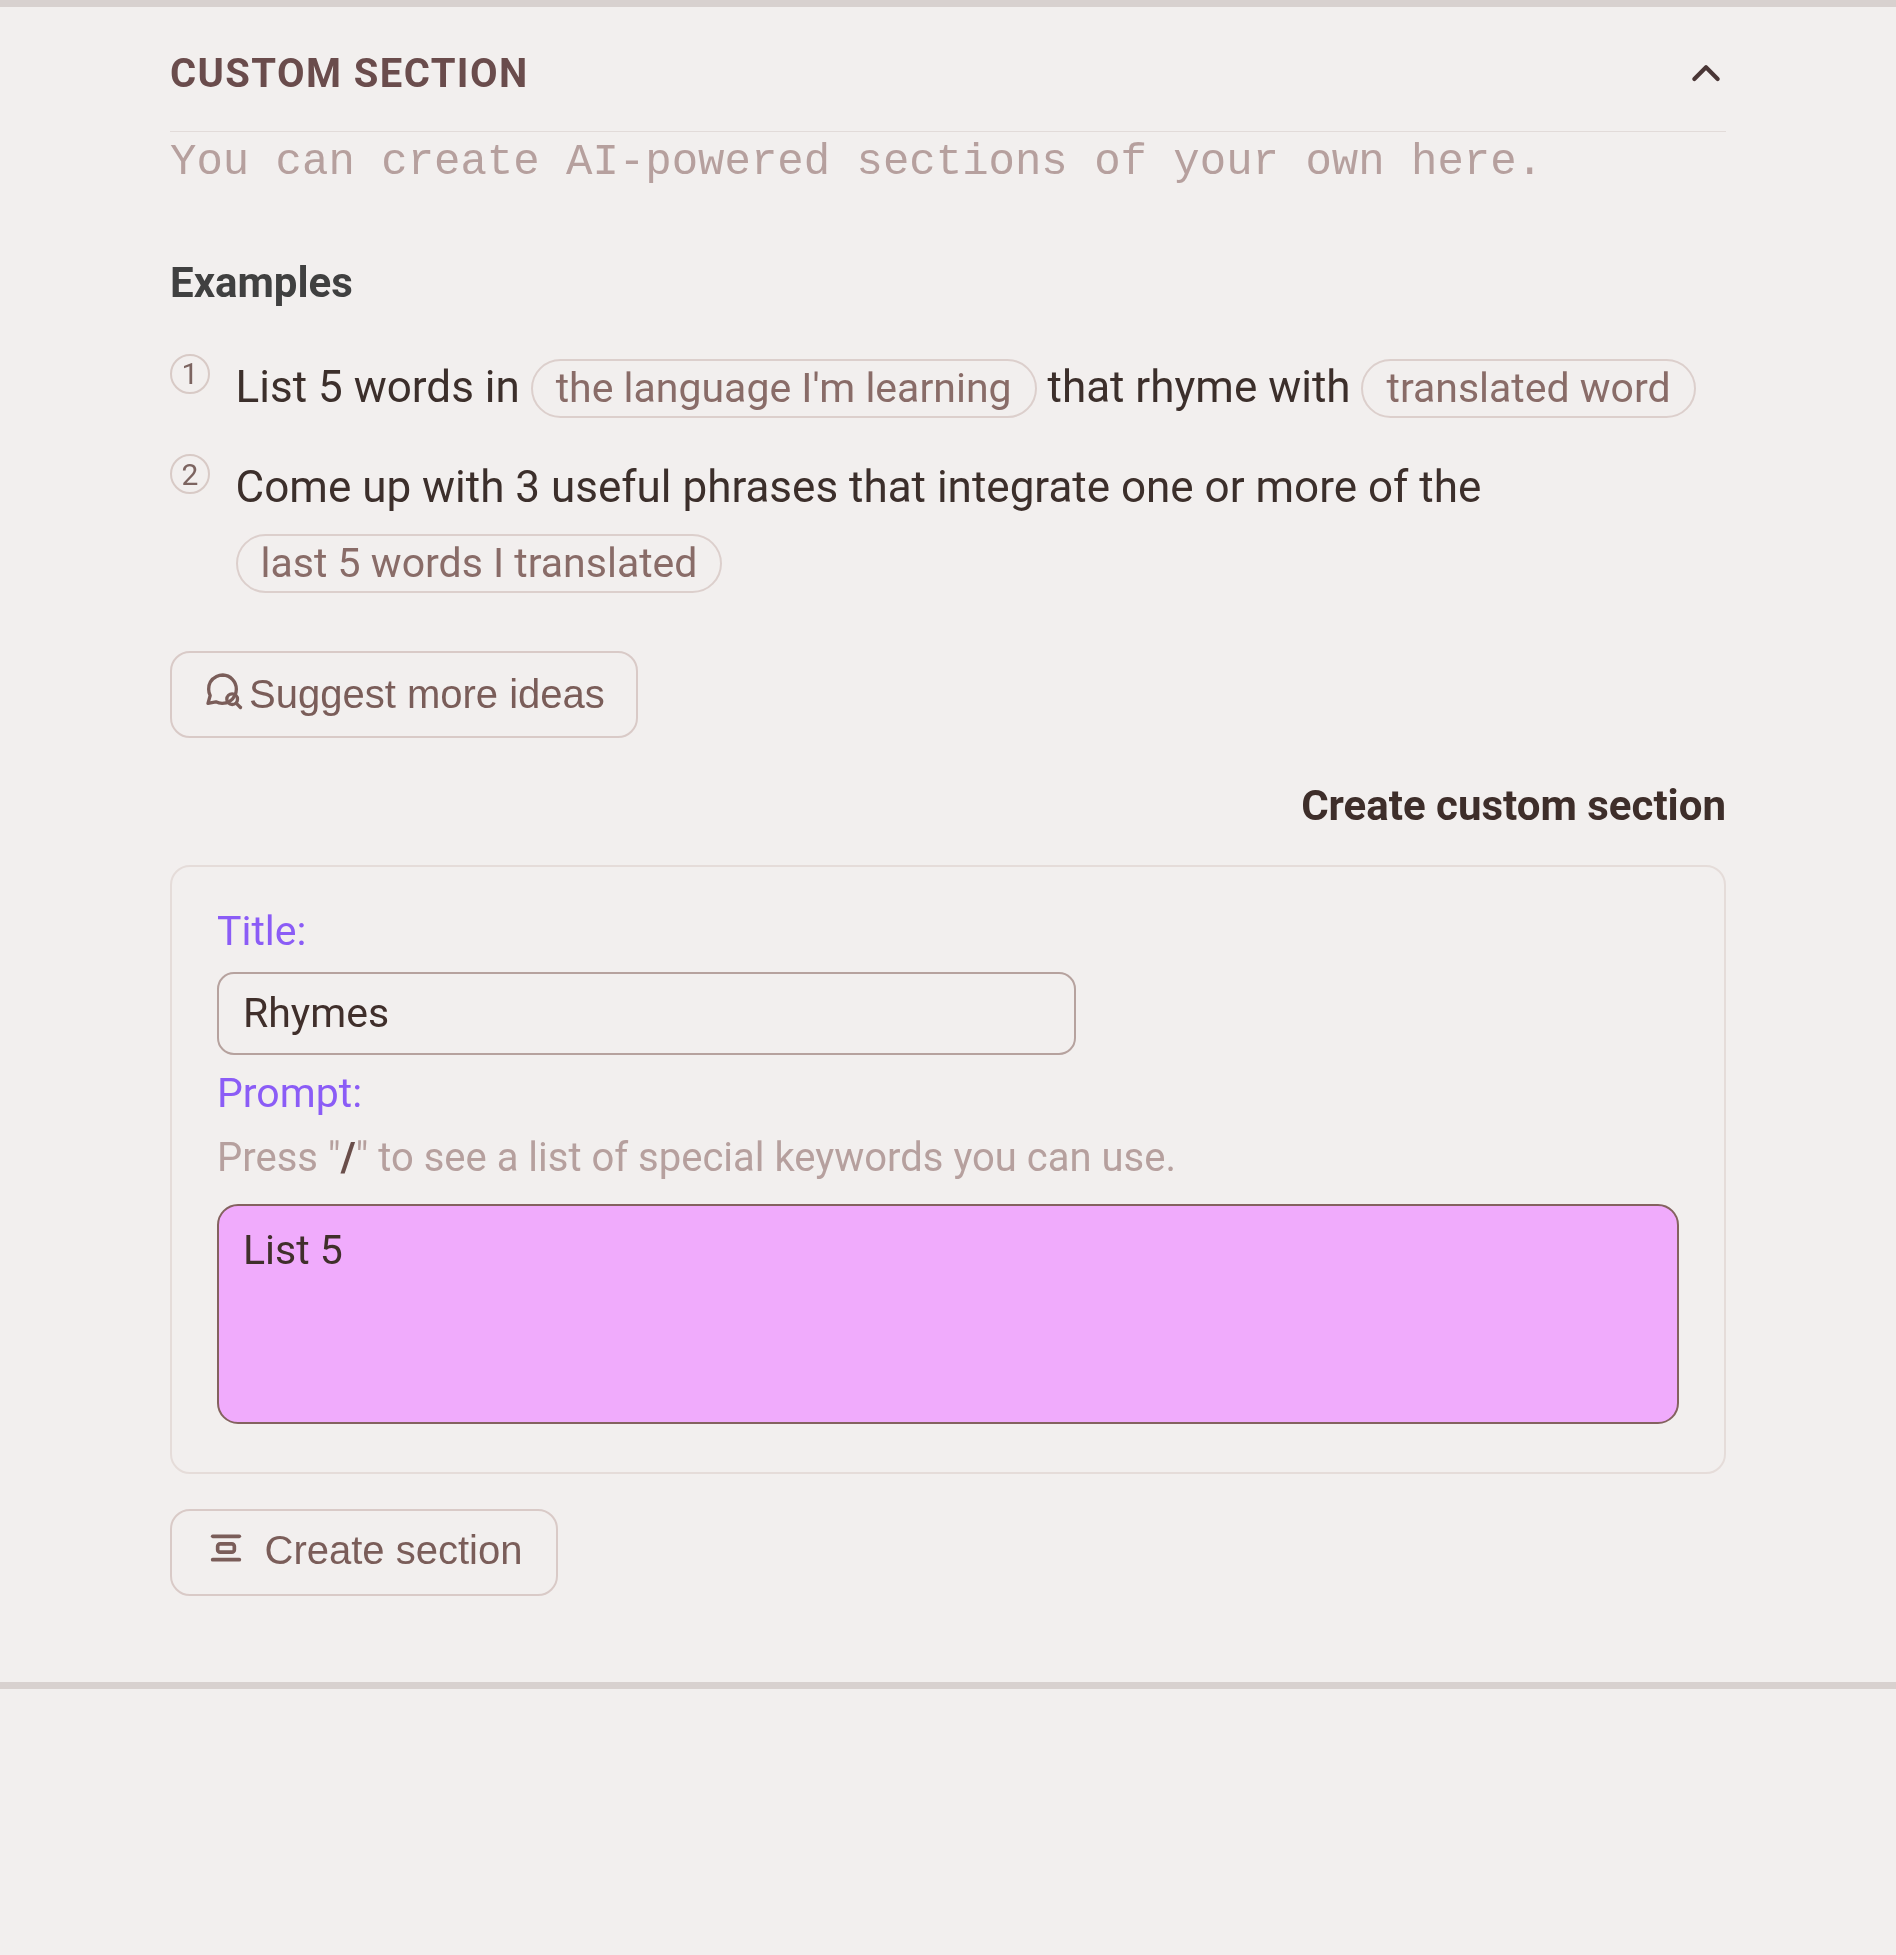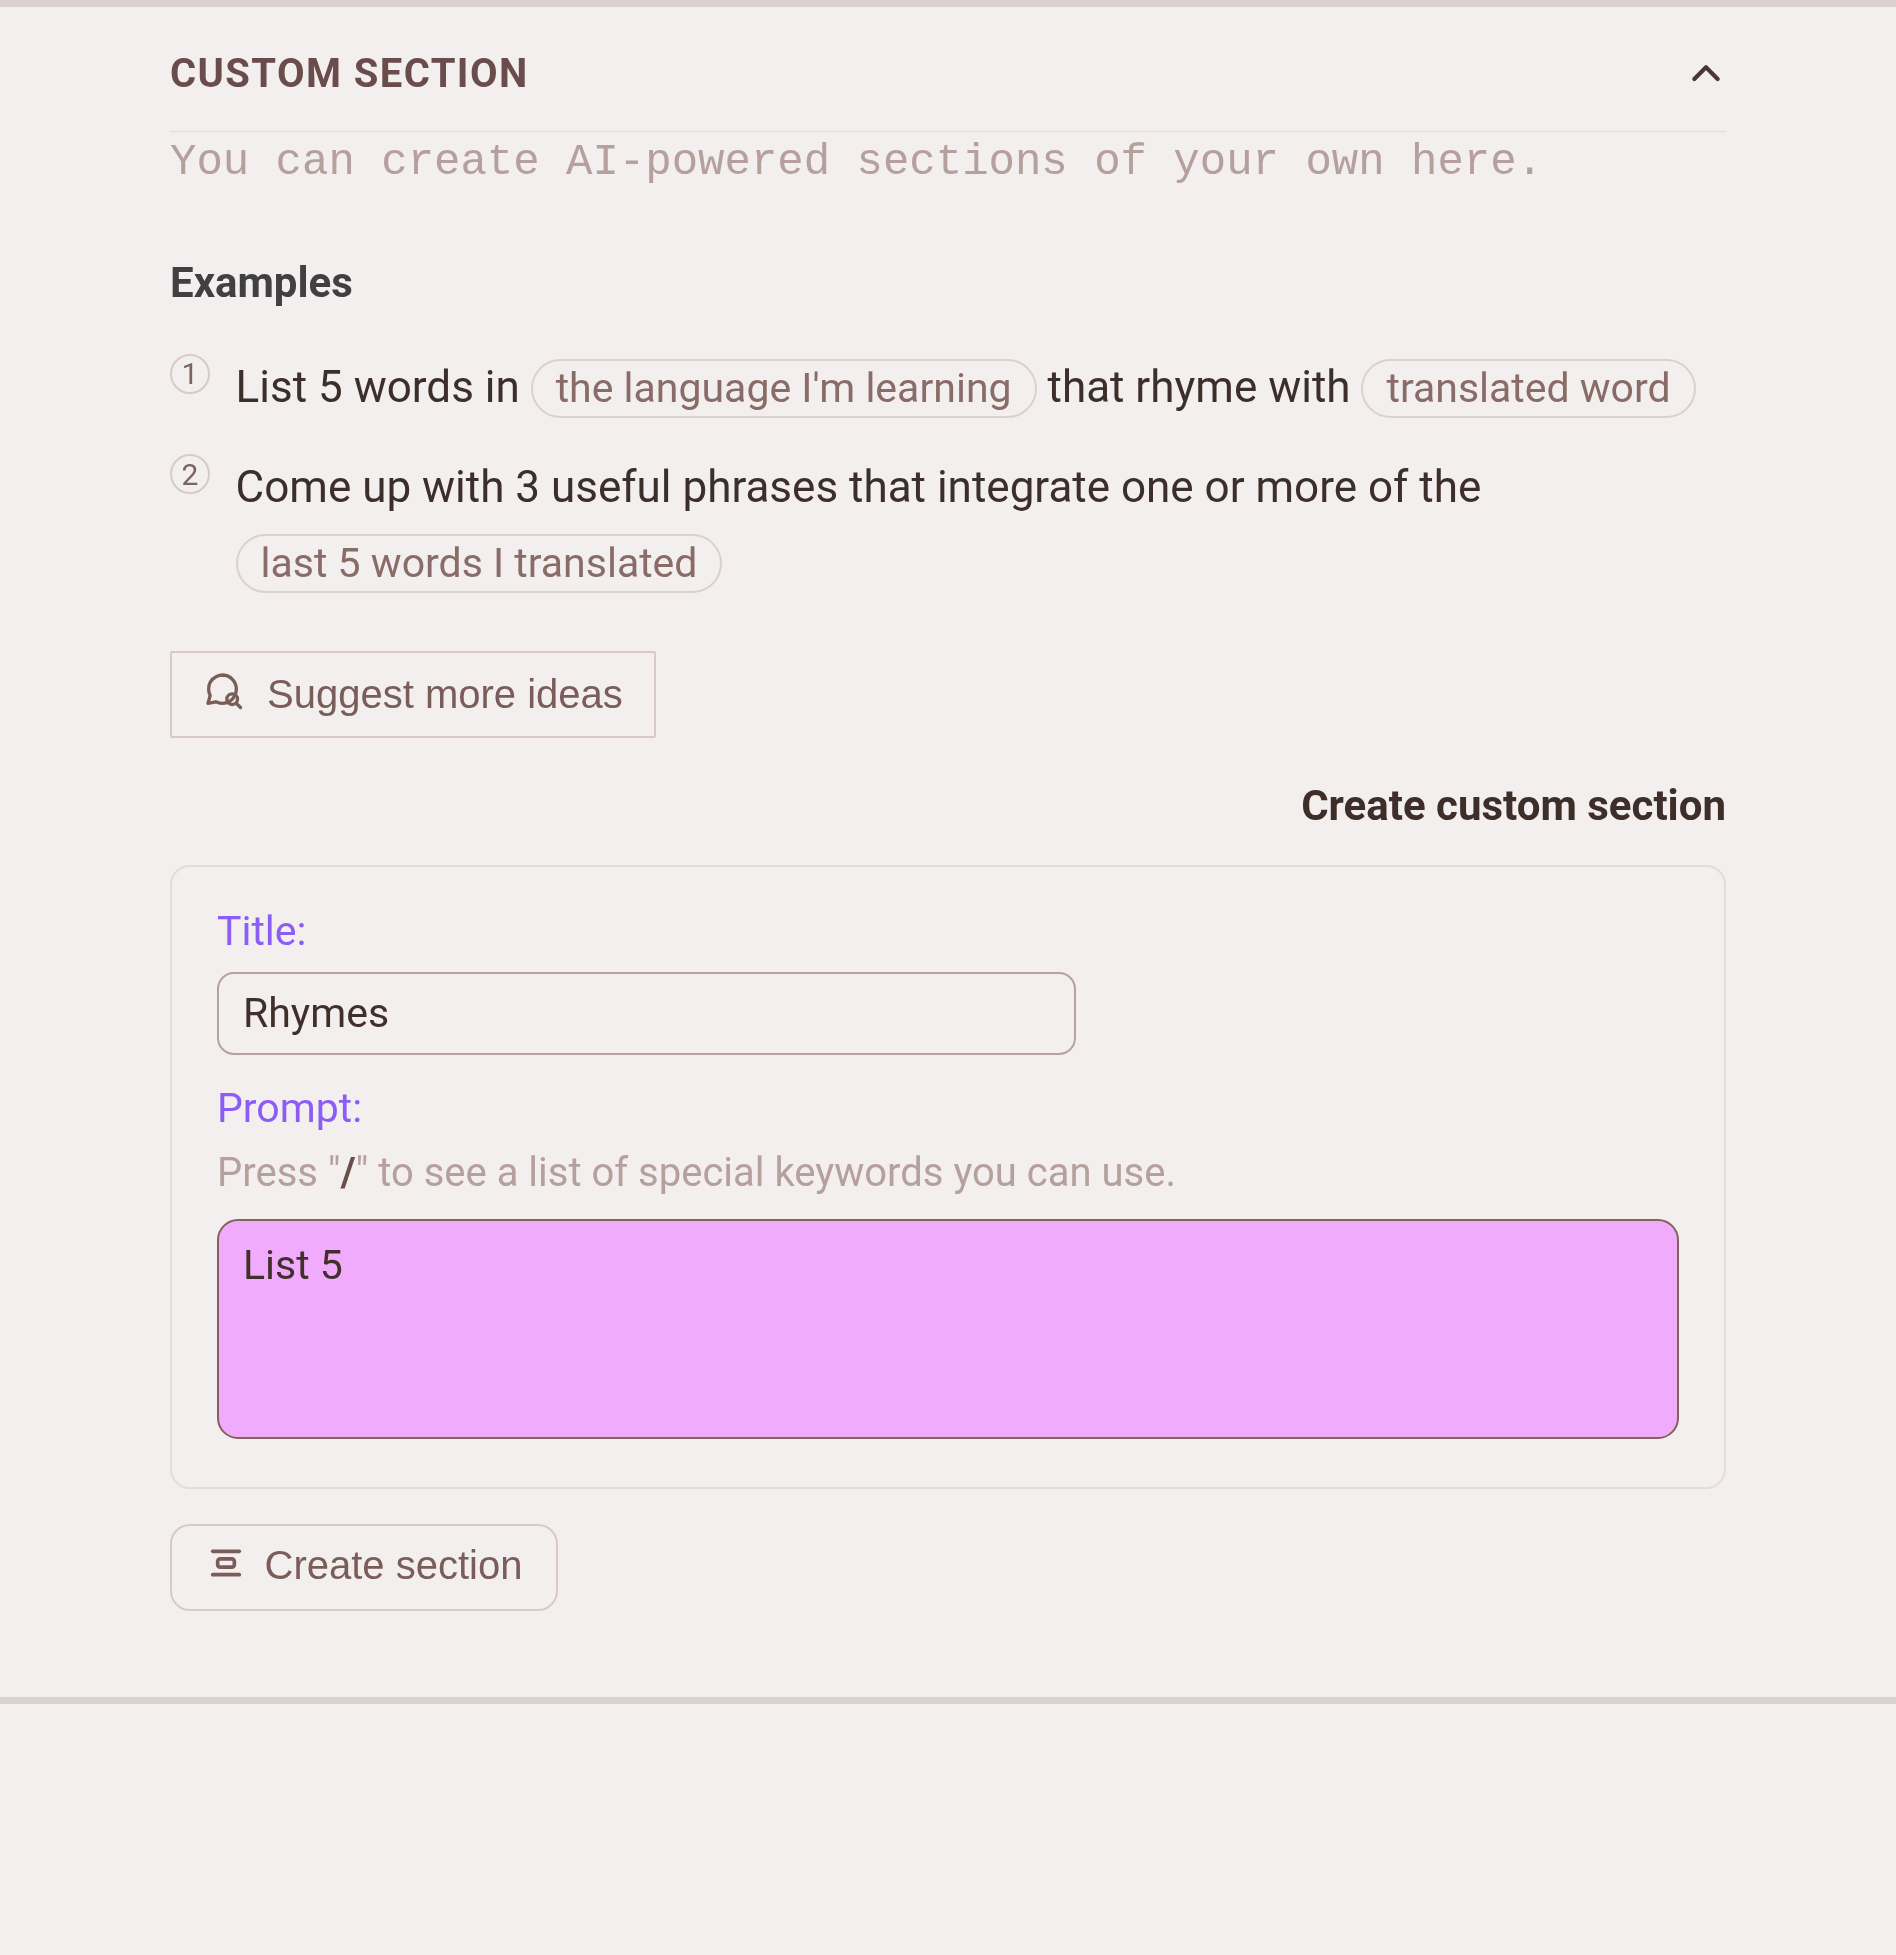--- a/index.html
+++ b/index.html
@@ -93,23 +93,23 @@
     border-radius: 35px;
     padding: 0px 23px;
     color: #896c68;
     font-size: 41px;
     vertical-align: baseline;
     line-height: 1.35;
   }
   .suggest-button {
     display: inline-flex;
     align-items: center;
-    gap: 24px;
+    gap: 6px;
     border: 2.1px solid #d9cac7;
-    border-radius: 2px;
+    border-radius: 20px;
     padding: 17px 31px;
     font-size: 40px;
     color: #7a5d59;
     background: transparent;
     cursor: pointer;
     margin-top: 25.6px;
     margin-bottom: 43px;
   }
   .suggest-button svg {
     width: 40px;
@@ -142,21 +142,21 @@
     width: 859px;
     max-width: 100%;
     border: 2.1px solid #b6a29e;
     border-radius: 17px;
     padding: 15.6px 24px;
     font-size: 41px;
     color: #402f2b;
     background: transparent;
     font-family: inherit;
     outline: none;
-    margin-bottom: 29px;
+    margin-bottom: 14px;
   }
   .hint-text {
     font-size: 40px;
     color: #b6a09e;
     margin-bottom: 23px;
   }
   .hint-text .slash {
     font-weight: 700;
     color: #6a4e4a;
   }

